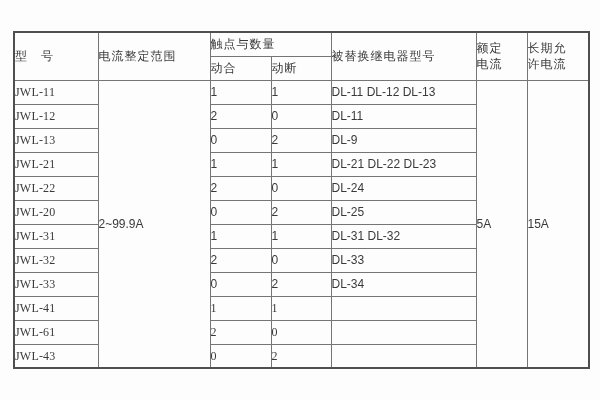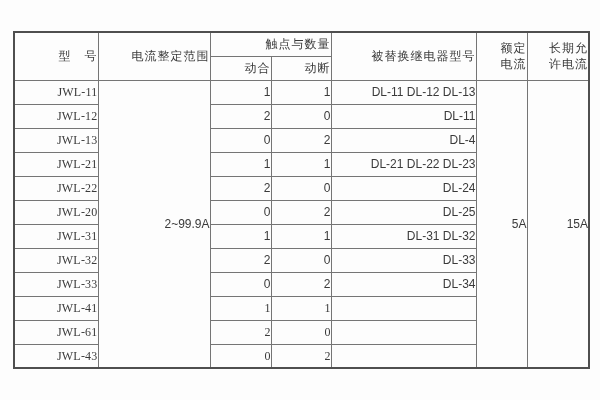--- a/index.html
+++ b/index.html
@@ -21,21 +21,21 @@
     top: 31px;
     width: 575px;
     border-collapse: collapse;
     table-layout: fixed;
     border: 2px solid #4f4f4f;
     background: #fdfdfd;
   }
   .spec-table th,
   .spec-table td {
     border: 1px solid #757575;
-    text-align: right;
+    text-align: left;
     vertical-align: middle;
     font-size: 12px;
     font-weight: normal;
     padding: 0;
     line-height: 1.35;
     overflow: hidden;
     white-space: nowrap;
   }
   .spec-table thead tr { height: 24px; }
   .spec-table tbody tr { height: 24px; }
@@ -92,21 +92,21 @@
     <tr>
       <td class="model-cell">JWL-12</td>
       <td>2</td>
       <td>0</td>
       <td>DL-11</td>
     </tr>
     <tr>
       <td class="model-cell">JWL-13</td>
       <td>0</td>
       <td>2</td>
-      <td>DL-4</td>
+      <td>DL-9</td>
     </tr>
     <tr>
       <td class="model-cell">JWL-21</td>
       <td>1</td>
       <td>1</td>
       <td>DL-21 DL-22 DL-23</td>
     </tr>
     <tr>
       <td class="model-cell">JWL-22</td>
       <td>2</td>

